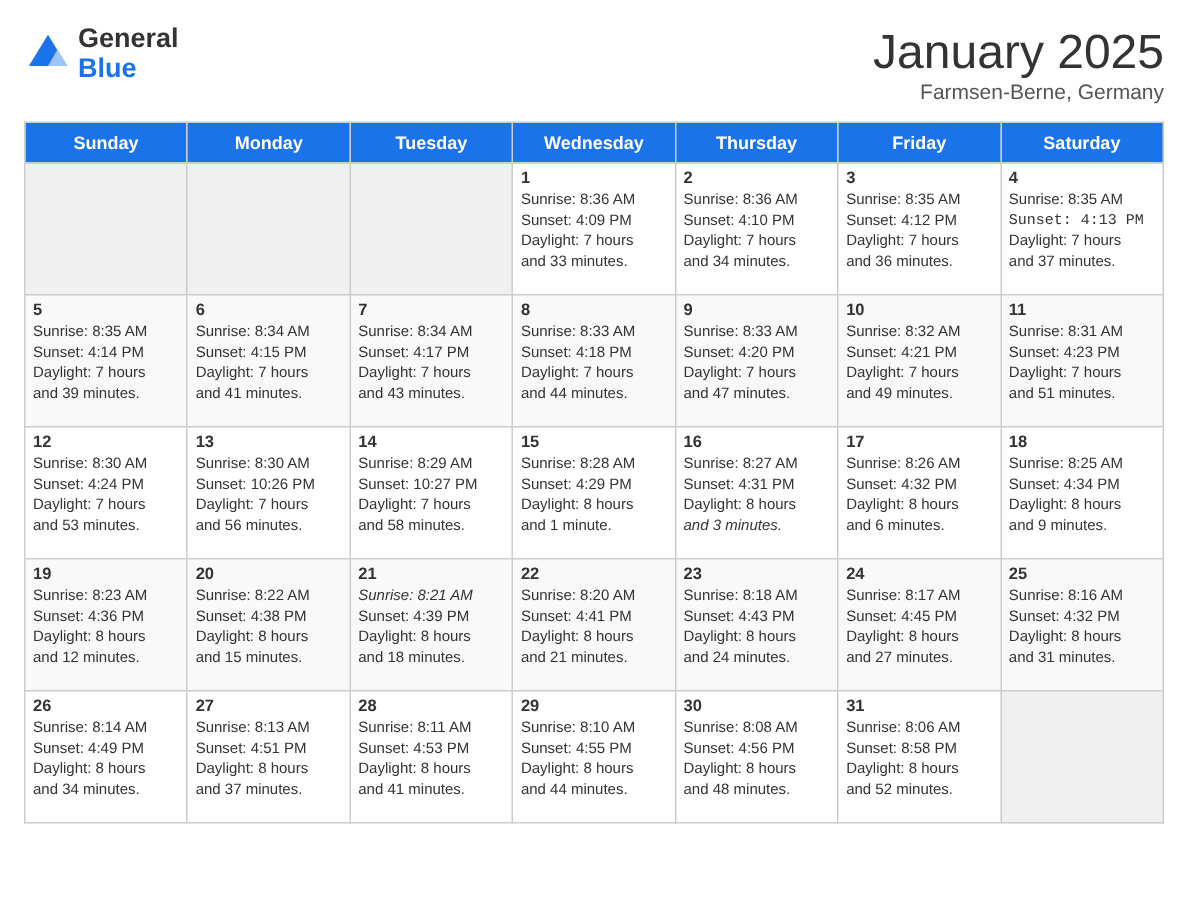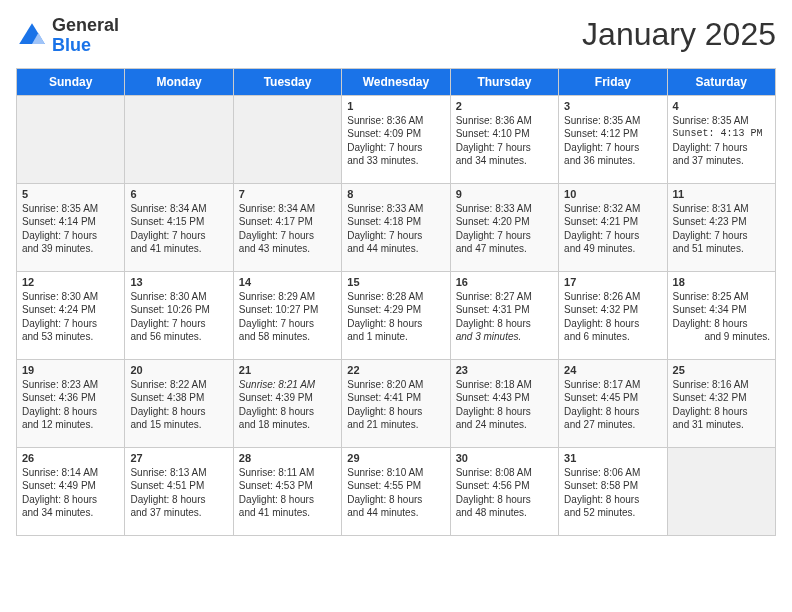--- a/index.html
+++ b/index.html
@@ -97,20 +97,21 @@
       <polygon points="20,4 36,30 4,30" fill="#1a73e8"></polygon>
       <polygon points="28,16 36,30 20,30" fill="#a0c4f8"></polygon>
     </svg>
     <div class="logo-text">
       <span class="logo-general">General</span>
       <span class="logo-blue">Blue</span>
     </div>
   </div>
   <div class="title-block">
     <div class="month-title">January 2025</div>
+    <div class="location">Farmsen-Berne, Germany</div>
   </div>
 </div>
 
 <table>
   <thead>
     <tr>
     <th>Sunday</th>
         <th>Monday</th>
         <th>Tuesday</th>
         <th>Wednesday</th>
@@ -245,21 +246,21 @@
           <div style="line-height: 1.35;">Sunrise: 8:26 AM</div>
           <div style="line-height: 1.35;">Sunset: 4:32 PM</div>
           <div style="line-height: 1.35;">Daylight: 8 hours</div>
           <div style="line-height: 1.35;">and 6 minutes.</div>
         </td>
         <td>
           <span class="day-num">18</span>
           <div style="line-height: 1.35;">Sunrise: 8:25 AM</div>
           <div style="line-height: 1.35;">Sunset: 4:34 PM</div>
           <div style="line-height: 1.35;">Daylight: 8 hours</div>
-          <div style="line-height: 1.35; text-align: right;">and 9 minutes.</div>
+          <div style="line-height: 1.35;">and 9 minutes.</div>
         </td>
       </tr>
       <tr>
         <td>
           <span class="day-num">19</span>
           <div style="line-height: 1.35;">Sunrise: 8:23 AM</div>
           <div style="line-height: 1.35;">Sunset: 4:36 PM</div>
           <div style="line-height: 1.35;">Daylight: 8 hours</div>
           <div style="line-height: 1.35;">and 12 minutes.</div>
         </td>

